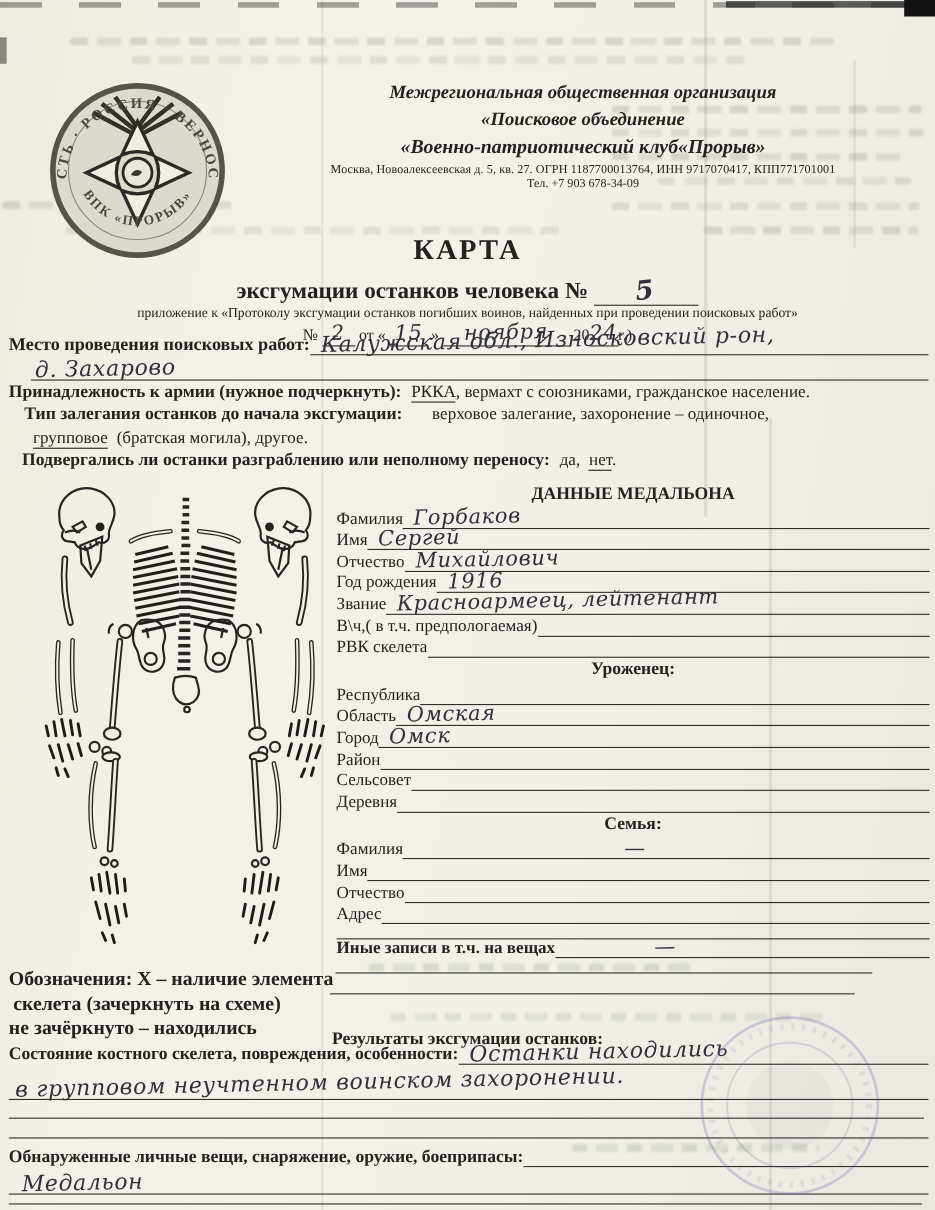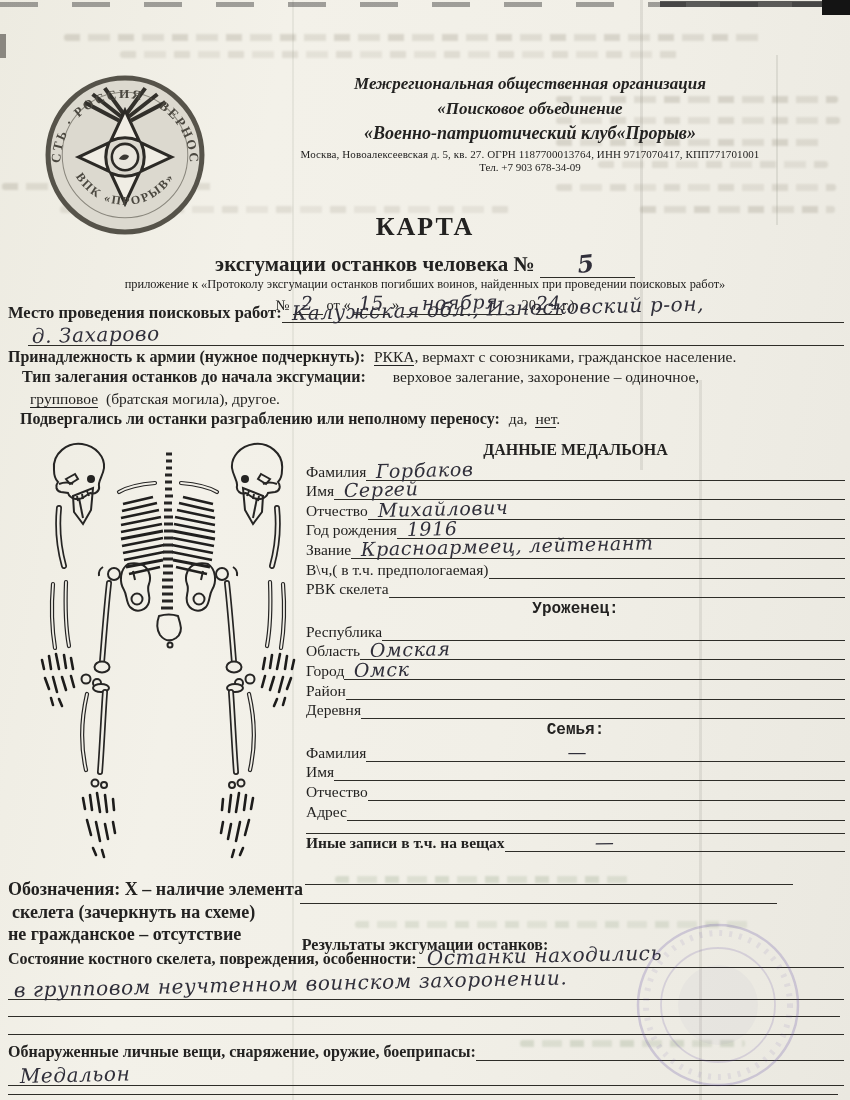--- a/index.html
+++ b/index.html
@@ -49,21 +49,21 @@
   .fill{flex:1;border-bottom:1.3px solid #2e2d28;position:relative;min-height:10px;}
   .fill .hw{position:absolute;bottom:-3px;left:10px;}
   .abs{position:absolute;}
   .b{font-weight:700;}
   .uopt{border-bottom:1.6px solid #222;}
   .fz16{font-size:16px;} .fz165{font-size:16.5px;} .fz155{font-size:15.5px;}
   .hr{position:absolute;border-bottom:1.3px solid #2e2d28;height:0;}
   
   .medallion{position:absolute;left:306px;top:441px;width:539px;}
   .med-h{font-size:16px;font-weight:700;text-align:center;height:20px;}
-  .med-h.h2{height:21px;padding-top:2px;font-family:Liberation Mono, monospace;}
+  .med-h.h2{height:21px;padding-top:2px;}
   .mrow{display:flex;align-items:flex-end;height:19.6px;font-size:15.5px;}
   .mrow .fill .hw{bottom:-2px;}
   .mrow.sm{height:13.5px;}
   .mrow.notes{height:17.5px;}
   .hw-mid{left:42% !important;transform:none;font-style:normal;}
   
   .legend{position:absolute;left:8px;top:878px;width:300px;font-size:18px;font-weight:700;line-height:22.5px;}
   .res-h{position:absolute;left:0;top:936px;width:850px;text-align:center;font-size:16px;font-weight:700;}
   .stamp{position:absolute;left:622px;top:912px;opacity:.8;filter:blur(.5px);pointer-events:none;}
   .skel{position:absolute;left:25px;top:436px;}
@@ -338,20 +338,26 @@
           <i class="hw s19">Омск</i>
         </span>
       </div>
     <div class="mrow">
         <span class="lbl">Район</span>
         <span class="fill">
           <i class="hw s19"></i>
         </span>
       </div>
     <div class="mrow">
+        <span class="lbl">Сельсовет</span>
+        <span class="fill">
+          <i class="hw s19"></i>
+        </span>
+      </div>
+    <div class="mrow">
         <span class="lbl">Деревня</span>
         <span class="fill">
           <i class="hw s19"></i>
         </span>
       </div>
 
     <div class="med-h h2">Семья:</div>
     <div class="mrow">
         <span class="lbl">Фамилия</span>
         <span class="fill">
@@ -387,21 +393,21 @@
         </span>
       </div>
   </div>
 
   <div class="hr" style="left:305px;top:884px;width:488px"></div>
   <div class="hr" style="left:300px;top:903px;width:477px"></div>
 
   <div class="legend">
     <div>Обозначения: Х – наличие элемента</div>
     <div style="padding-left:4px">скелета (зачеркнуть на схеме)</div>
-    <div>не гражданское – отсутствие</div>
+    <div>не зачёркнуто – находились</div>
   </div>
 
   <div class="res-h">Результаты эксгумации останков:</div>
   <div class="row abs" style="left:8px;top:950px;width:836px">
     <span class="lbl b fz16">Состояние костного скелета, повреждения, особенности:</span>
     <span class="fill">
         <i class="hw s20">Останки находились</i>
       </span>
   </div>
   <div class="row abs" style="left:8px;top:974px;width:836px;height:26px">

